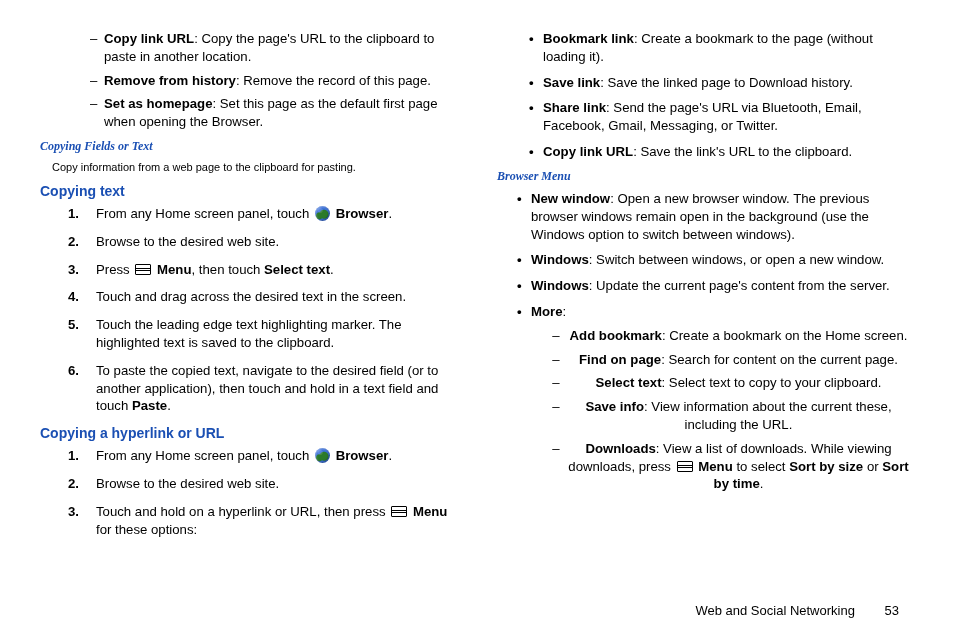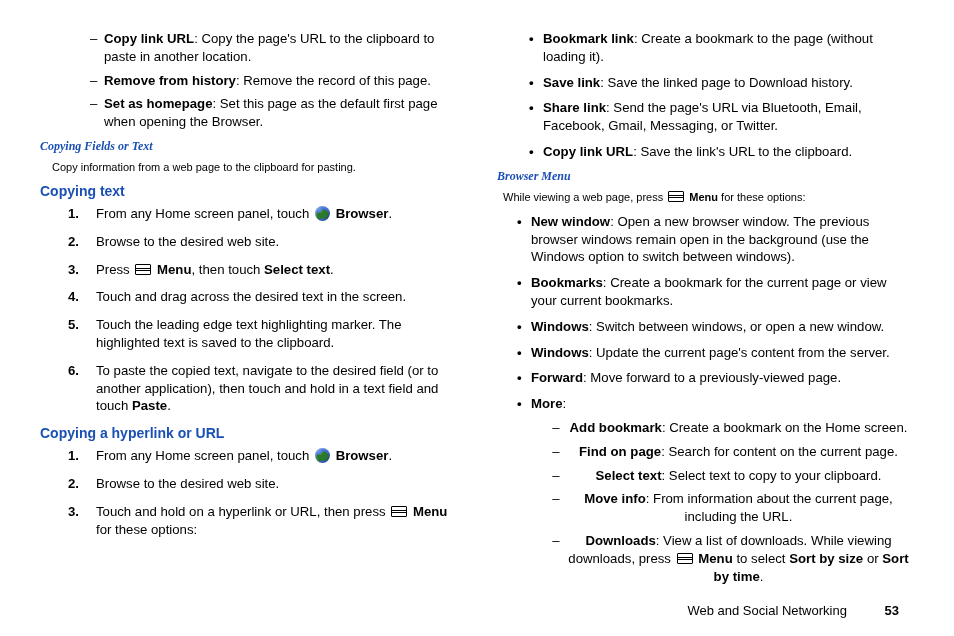--- a/index.html
+++ b/index.html
@@ -79,21 +79,21 @@
       radial-gradient(circle at 30% 65%, #2b7a2b 0 3px, transparent 4px),
       radial-gradient(circle at 50% 50%, #3a6fd8 0 100%);
     box-shadow: inset -1px -1px 2px rgba(0,0,0,.35), inset 1px 1px 2px rgba(255,255,255,.4);
   }
   .footer {
     position: absolute;
     right: 55px;
     bottom: 18px;
     font-size: 13px;
   }
-  .footer .pg { margin-left: 34px; font-weight: bold; }
+  .footer .pg { margin-left: 26px; }
 </style>
 </head>
 <body>
 
 <div class="columns">
 
   <div class="col">
 
     <ul class="dash-list">
       <li>
@@ -166,55 +166,46 @@
         </li>
       <li>
           <span class="txt"><b>Share link</b><span>: Send the page's URL via Bluetooth, Email, Facebook, Gmail, Messaging, or Twitter.</span></span>
         </li>
       <li>
           <span class="txt"><b>Copy link URL</b><span>: Save the link's URL to the clipboard.</span></span>
         </li>
     </ul>
 
     <div class="h-blue-ital">Browser Menu</div>
-    <div class="para" style="margin-left:6px">
-      <span>While viewing a web page, press </span><span class="icon-menu"></span> <b>Menu</b><span> for these options:</span>
-    </div>
 
     <ul class="bullet-list small-indent">
       <li>
           <span class="txt"><b>New window</b><span>: Open a new browser window. The previous browser windows remain open in the background (use the Windows option to switch between windows).</span></span>
         </li>
       <li>
-          <span class="txt"><b>Bookmarks</b><span>: Create a bookmark for the current page or view your current bookmarks.</span></span>
-        </li>
-      <li>
           <span class="txt"><b>Windows</b><span>: Switch between windows, or open a new window.</span></span>
         </li>
       <li>
           <span class="txt"><b>Windows</b><span>: Update the current page's content from the server.</span></span>
-        </li>
-      <li>
-          <span class="txt"><b>Forward</b><span>: Move forward to a previously-viewed page.</span></span>
         </li>
       <li>
         <span class="txt">
           <b>More</b>:
           <ul class="sub-dash">
             <li>
                 <span class="txt"><b>Add bookmark</b><span>: Create a bookmark on the Home screen.</span></span>
               </li>
             <li>
                 <span class="txt"><b>Find on page</b><span>: Search for content on the current page.</span></span>
               </li>
             <li>
                 <span class="txt"><b>Select text</b><span>: Select text to copy to your clipboard.</span></span>
               </li>
             <li>
-                <span class="txt"><b>Move info</b><span>: From information about the current page, including the URL.</span></span>
+                <span class="txt"><b>Save info</b><span>: View information about the current these, including the URL.</span></span>
               </li>
             <li>
                 <span class="txt"><b>Downloads</b><span>: View a list of downloads. While viewing downloads, press </span><span class="icon-menu"></span> <b>Menu</b><span> to select </span><b>Sort by size</b><span> or </span><b>Sort by time</b><span>.</span></span>
               </li>
           </ul>
         </span>
       </li>
     </ul>
   </div>
 </div>

